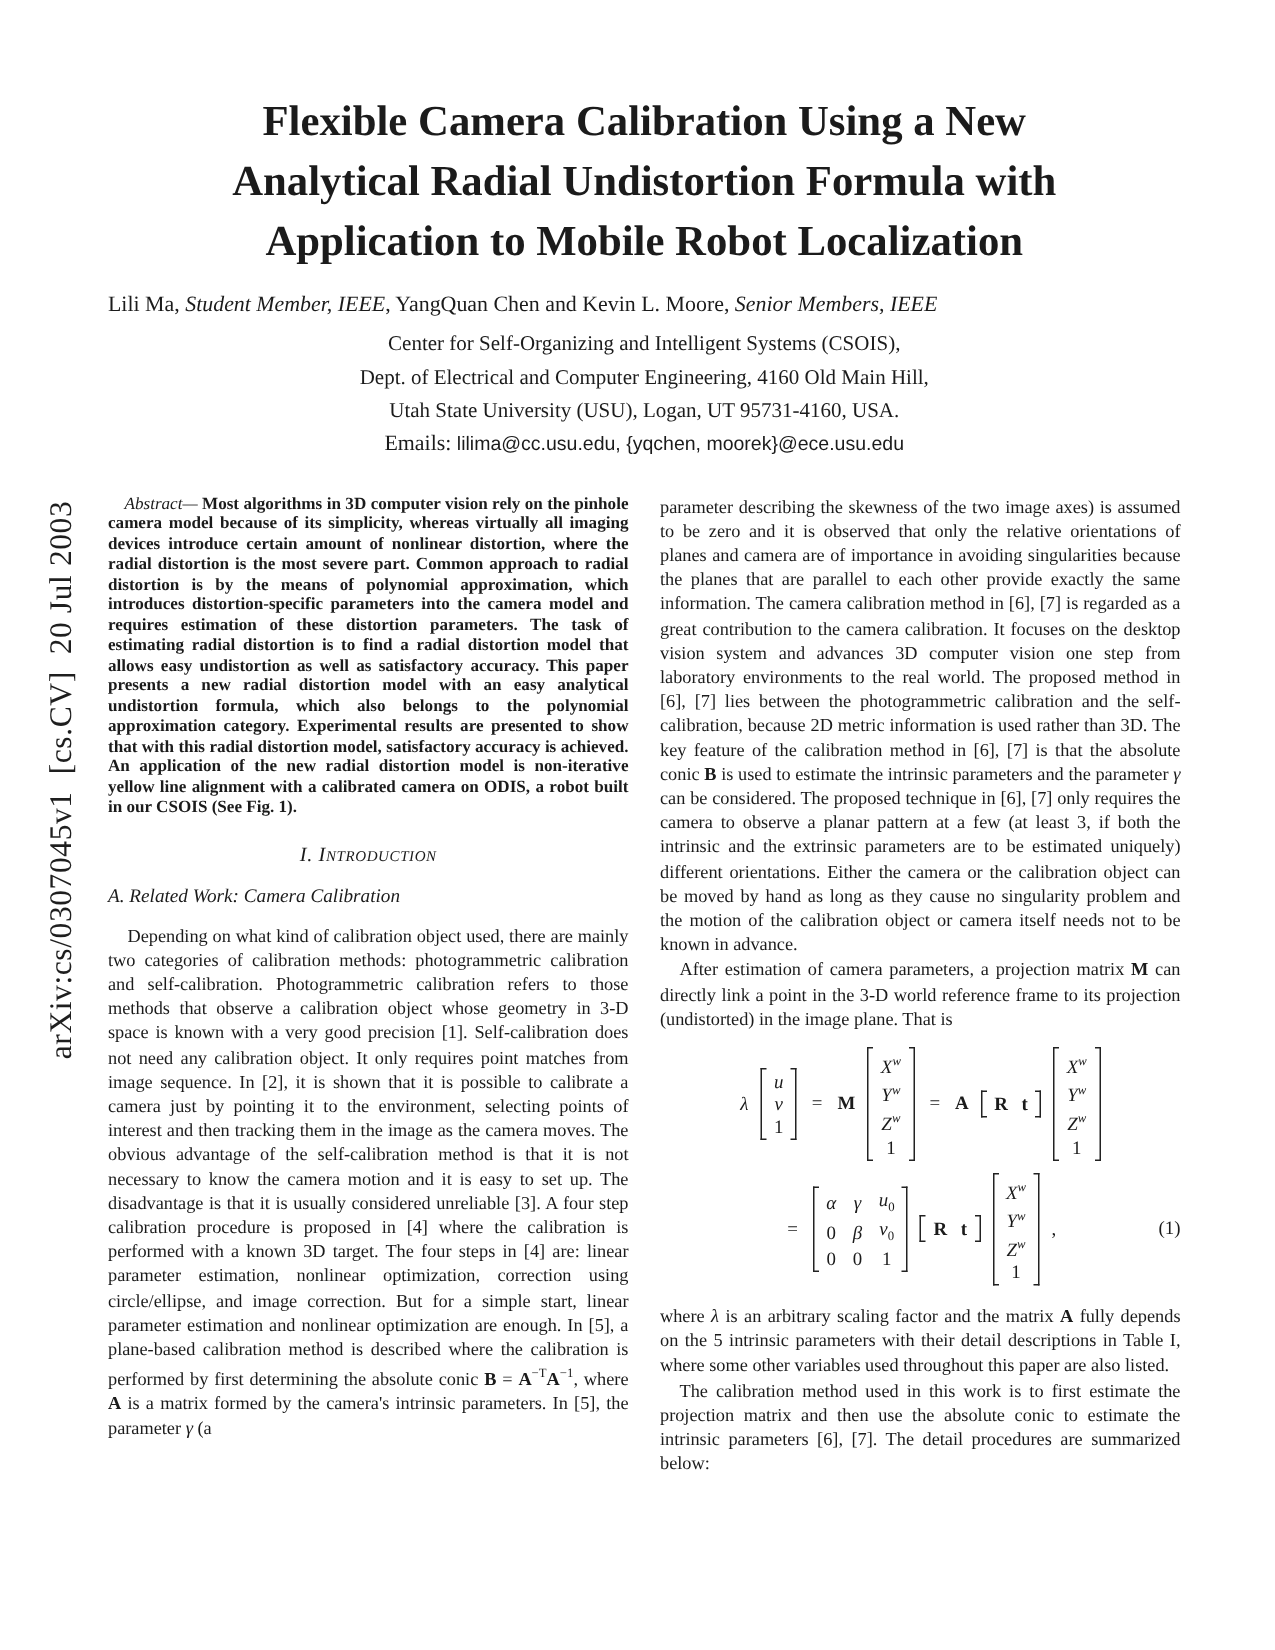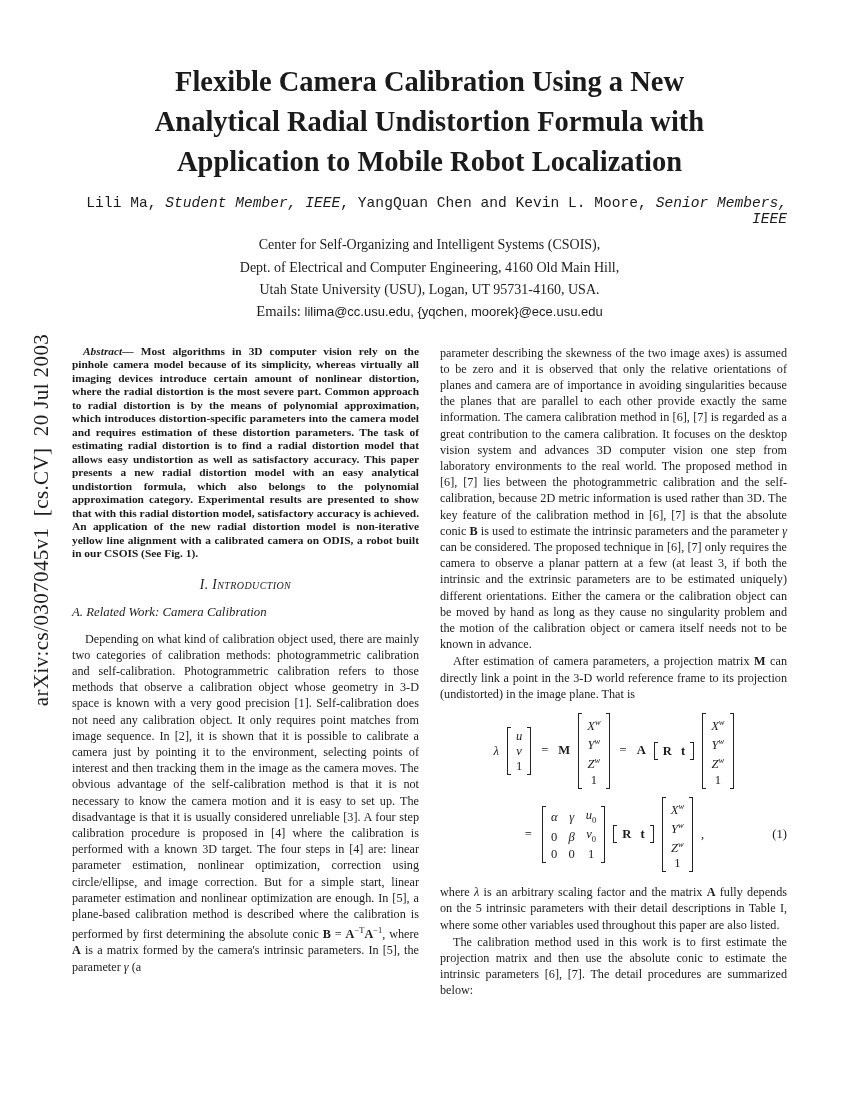--- a/index.html
+++ b/index.html
@@ -12,33 +12,33 @@
 
   
   .arxiv {
     position:absolute; left:41px; top:520px;
     transform:translate(-50%,-50%) rotate(-90deg);
     white-space:pre; font-size:21px; letter-spacing:0.4px; color:#1e1e1e;
   }
 
   
   .title { text-align:center; font-size:28.5px; line-height:40px; font-weight:700; }
-  .authors { text-align:right; font-size:14.6px; margin-top:13px;font-family:Liberation Mono, monospace; }
+  .authors { text-align:left; font-size:14.6px; margin-top:13px; }
   .authors i { font-style:italic; }
   .affil { text-align:center; font-size:14px; line-height:22.5px; }
   .affil-block { margin-top:7px; }
   .emails { text-align:center; font-size:14.6px; margin-top:1px; }
   .mono { font-family:Liberation Sans, sans-serif; font-size:13px; }
 
   
   .cols { display:flex; gap:21px; margin-top:25px; }
   .col { width:347px; text-align:justify; hyphens:auto; }
 
   .abstract { font-weight:bold; font-size:11.4px; line-height:13.5px; text-indent:11px; }
-  .ab-label { font-style:italic; font-weight:700; }
+  .ab-label { font-style:italic; font-weight:400; }
 
   .sec-head { text-align:center; font-weight:400; font-variant:small-caps; font-size:13.6px; letter-spacing:0.4px; margin:16px 0 12px; text-indent:0;font-style:italic; }
   .subsec { font-style:italic; font-weight:400; font-size:12.8px; text-align:left; margin:0 0 11px; text-indent:0; }
 
   .bp { font-size:12.2px; line-height:16.2px; text-indent:13px; }
   .bp + .bp { margin-top:1px; }
   .noindent { text-indent:0; }
   .bp sup { font-size:8.5px; }
 
   

